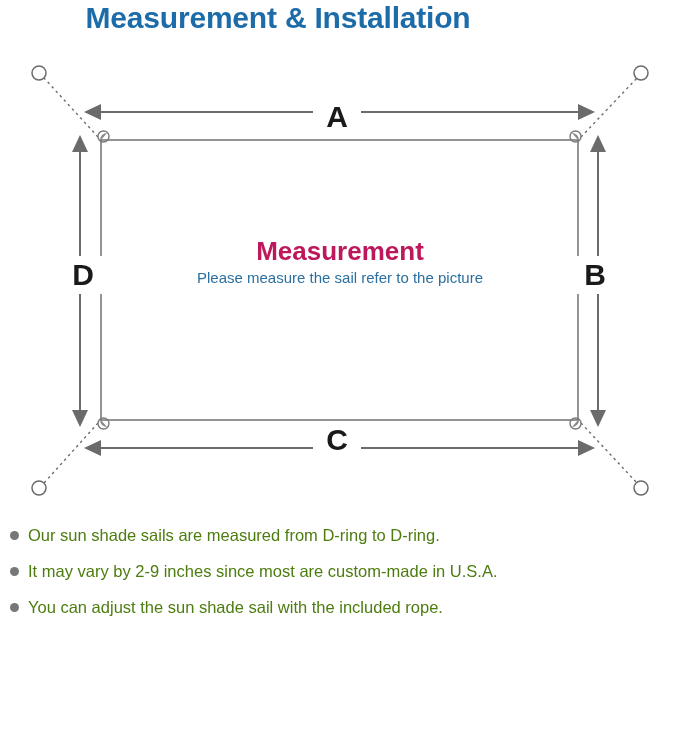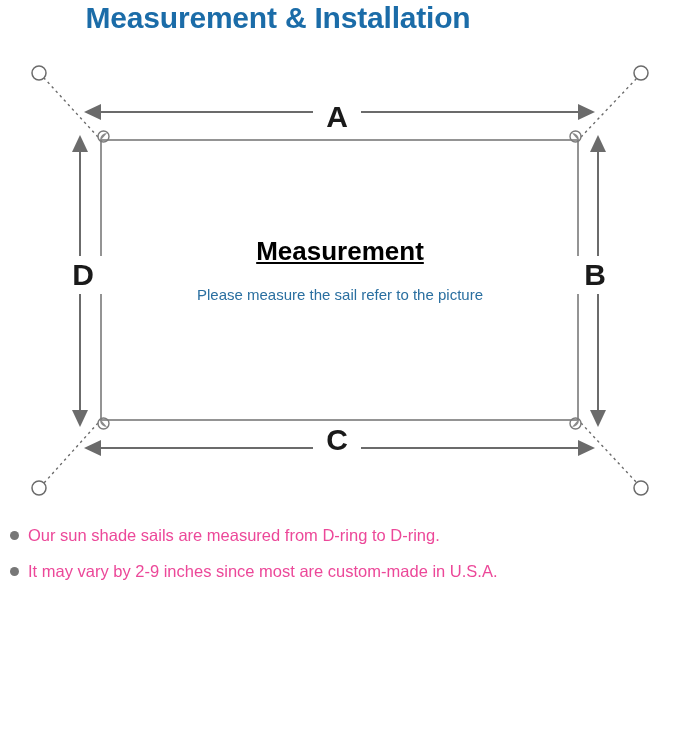--- a/index.html
+++ b/index.html
@@ -60,45 +60,44 @@
   .sail-caption {
     position: absolute;
     left: 101px;
     top: 190px;
     width: 478px;
     text-align: center;
   }
   .sail-caption .main {
     font-size: 26px;
     font-weight: bold;
-    color: #000000;
+    color: #be185d;
     line-height: 32px;
-    text-decoration: underline;
   }
   .sail-caption .sub {
     font-size: 15px;
     font-weight: normal;
     color: #2a6fa0;
     line-height: 22px;
-    margin-top: 17px;
+    margin-top: 0;
   }
 
   
   .notes {
     position: absolute;
     left: 0;
     top: 524px;
     width: 679px;
   }
   .note-item {
     position: relative;
     padding-left: 28px;
     padding-right: 6px;
     margin-bottom: 13px;
-    color: #ec4899;
+    color: #4d7c0f;
     font-size: 16.5px;
     line-height: 23px;
     font-family: "Liberation Sans", sans-serif;
   }
   .note-item .bullet {
     position: absolute;
     left: 10px;
     top: 7px;
     width: 9px;
     height: 9px;
@@ -177,13 +176,17 @@
 
 <div class="notes">
   <div class="note-item">
     <span class="bullet"></span>
     <span>Our sun shade sails are measured from D-ring to D-ring.</span>
   </div>
   <div class="note-item">
     <span class="bullet"></span>
     <span>It may vary by 2-9 inches since most are custom-made in U.S.A.</span>
   </div>
+  <div class="note-item">
+    <span class="bullet"></span>
+    <span>You can adjust the sun shade sail with the included rope.</span>
+  </div>
 </div>
 
 </body></html>

